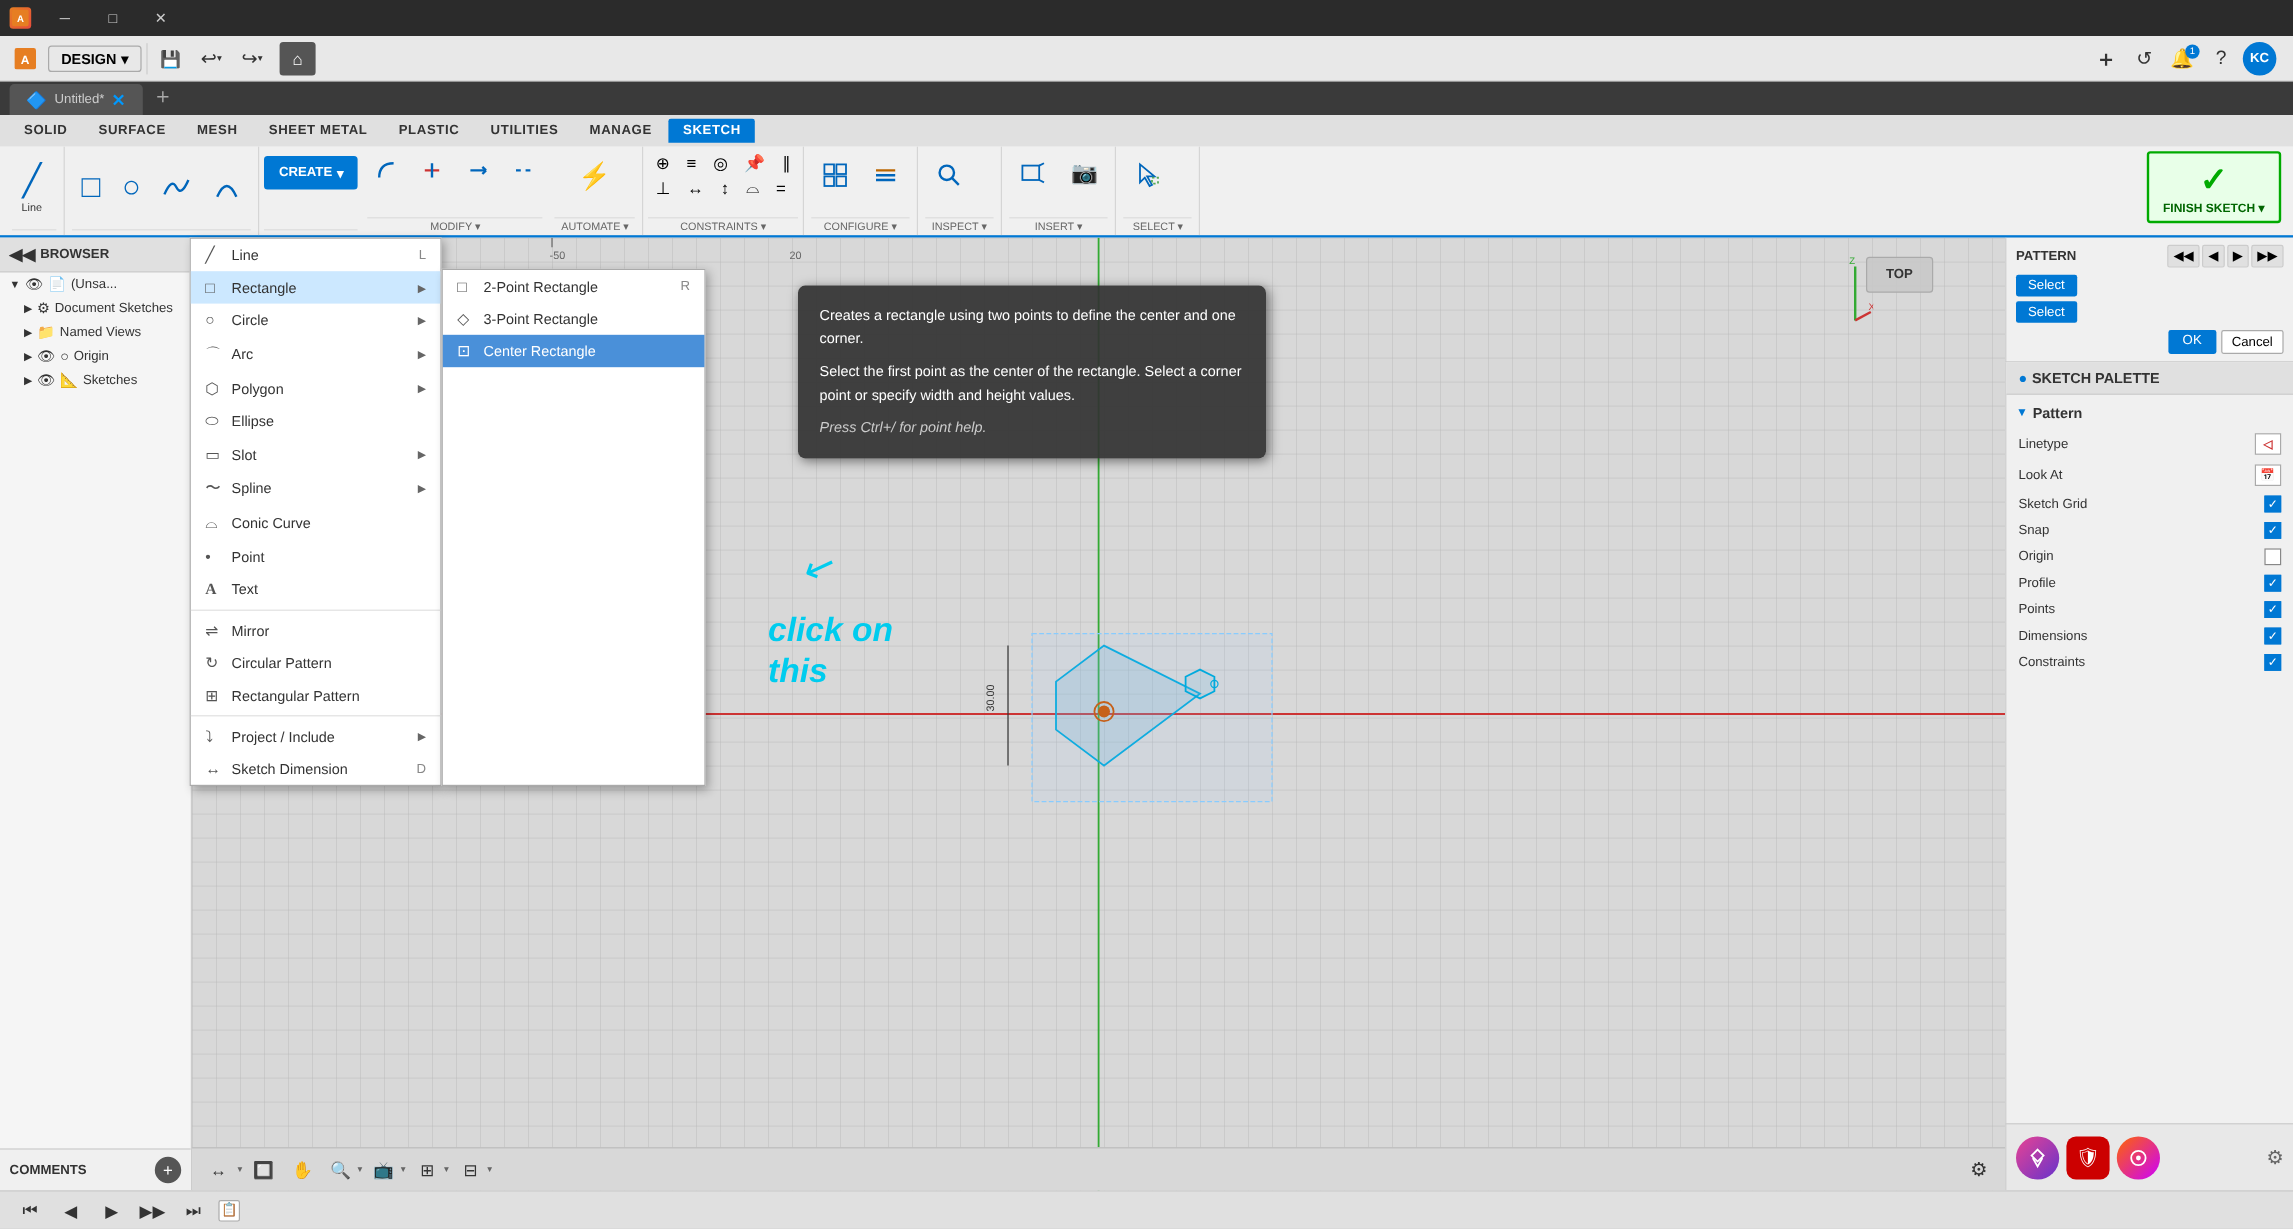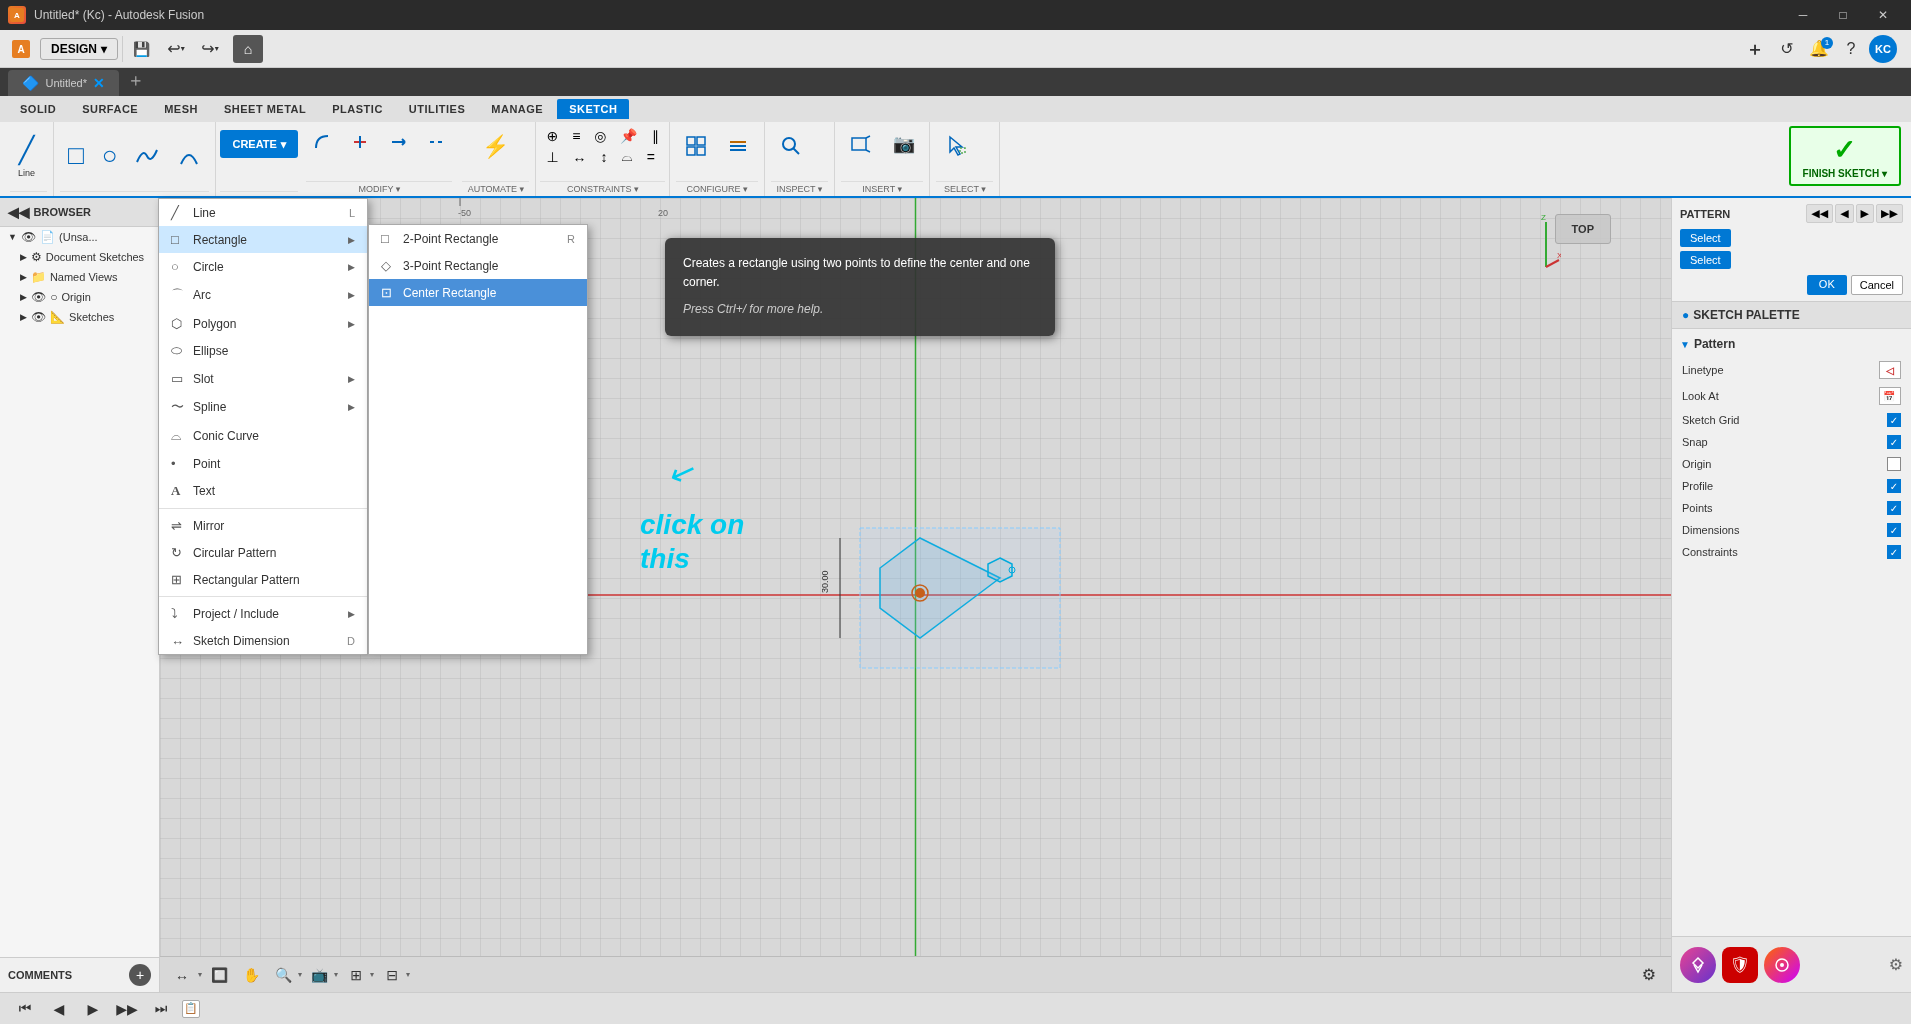--- a/index.html
+++ b/index.html
@@ -402,21 +402,20 @@
 
 <div id="app-wrapper">
 
   <div class="titlebar-row">
     <div class="app-logo">
       <svg width="14" height="14" viewBox="0 0 14 14">
         <rect width="14" height="14" rx="2" fill="#e67e22"></rect>
         <text x="7" y="10" text-anchor="middle" fill="white" font-size="8" font-weight="bold">A</text>
       </svg>
     </div>
-    <span style="font-size:12px;color:#ccc;flex:1;">Untitled* (Kc) - Autodesk Fusion</span>
     <div class="win-controls">
       <div class="wc-btn">─</div>
       <div class="wc-btn">□</div>
       <div class="wc-btn x">✕</div>
     </div>
   </div>
 
   <div style="background:#e8e8e8; border-bottom:1px solid #ccc; height:38px; display:flex; align-items:center; padding:0 6px; gap:4px;">
 
     <div class="qa-btn" style="font-size:18px;">
@@ -1017,14 +1016,15 @@
     </div>
     <div class="dm-item selected">
       <span class="dm-icon" style="color:white;">⊡</span>
       <span class="dm-label">Center Rectangle</span>
     </div>
   </div>
 </div>
 
 <div class="tooltip-box">
   <p>Creates a rectangle using two points to define the center and one corner.</p>
-  <p class="tt-shortcut">Press Ctrl+/ for more help.</p>
+  <p>Select the first point as the center of the rectangle. Select a corner point or specify width and height values.</p>
+  <p class="tt-shortcut">Press Ctrl+/ for point help.</p>
 </div>
 
 </body></html>

